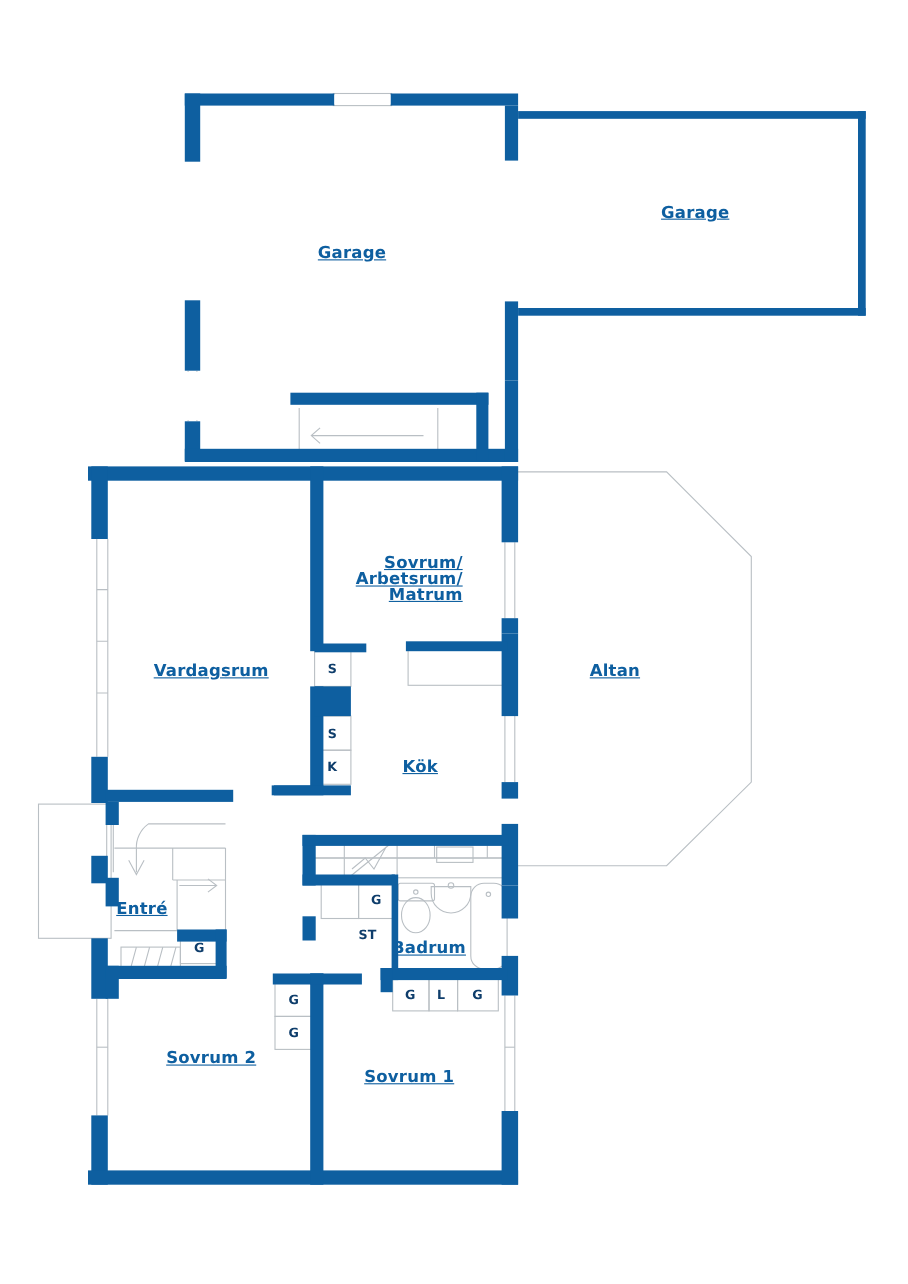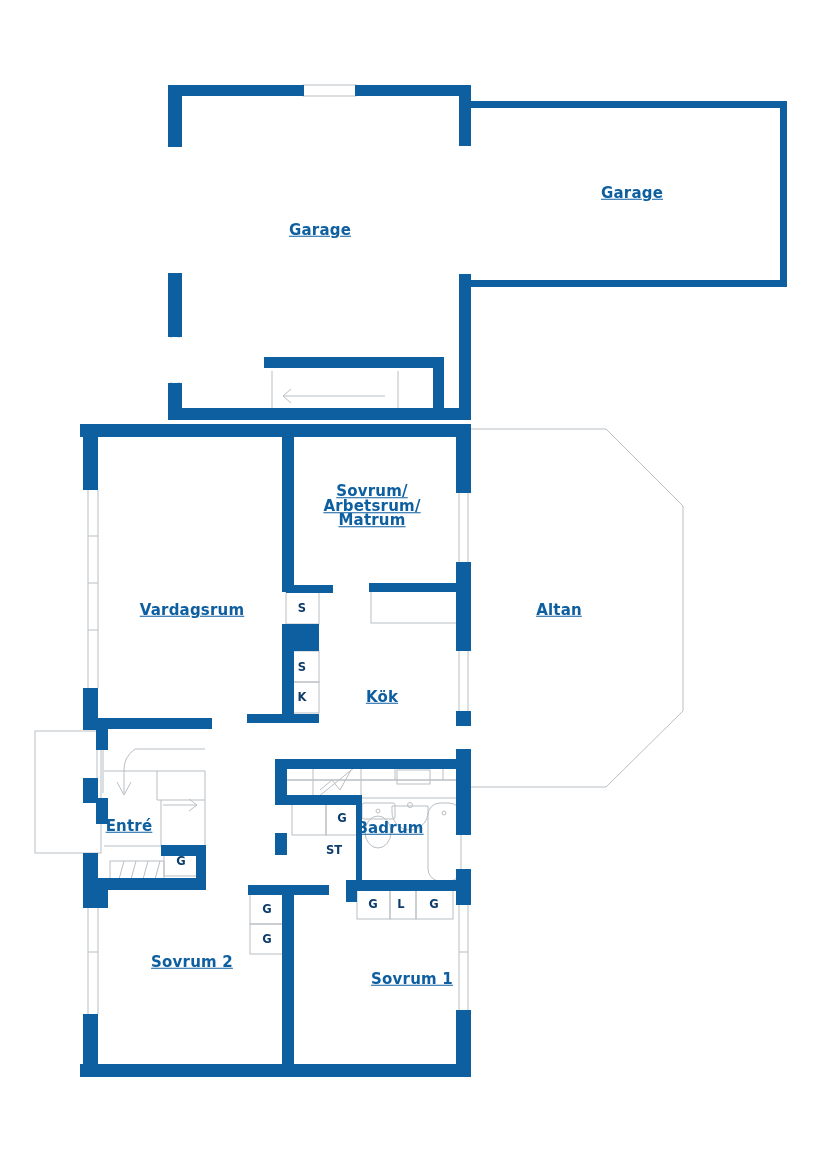--- a/index.html
+++ b/index.html
@@ -178,33 +178,33 @@
   </g>
 
 </svg>
 
 <div class="room-label" style="left:320px;top:230px;">Garage</div>
 
 <div class="room-label" style="left:632px;top:193px;">Garage</div>
 
 <div class="room-label" style="left:192px;top:576px;margin-top:34px;">Vardagsrum</div>
 
-<div class="room-label" style="left:372px;top:506px;">Sovrum/
+<div class="room-label" style="left:372px;top:526px;text-align:right;">Sovrum/
 Arbetsrum/
 Matrum</div>
 
 <div class="room-label" style="left:372px;top:697px;margin-left:10px;">Kök</div>
 
 <div class="room-label" style="left:559px;top:610px;">Altan</div>
 
 <div class="room-label" style="left:129px;top:826px;">Entré</div>
 
-<div class="room-label" style="left:390px;top:828px;">Badrum</div>
-
-<div class="room-label" style="left:372px;top:979px;margin-left:40px;">Sovrum 1</div>
+<div class="room-label" style="left:390px;top:862px;">Badrum</div>
+
+<div class="room-label" style="left:372px;top:979px;">Sovrum 1</div>
 
 <div class="room-label" style="left:192px;top:962px;">Sovrum 2</div>
 
 <div class="cl-label" style="left:302px;top:608px;">S</div>
 <div class="cl-label" style="left:302px;top:667px;">S</div>
 <div class="cl-label" style="left:302px;top:697px;">K</div>
 <div class="cl-label" style="left:310px;top:850px;margin-left:24px;">ST</div>
 <div class="cl-label" style="left:342px;top:818px;">G</div>
 <div class="cl-label" style="left:181px;top:861px;">G</div>
 <div class="cl-label" style="left:267px;top:909px;">G</div>

